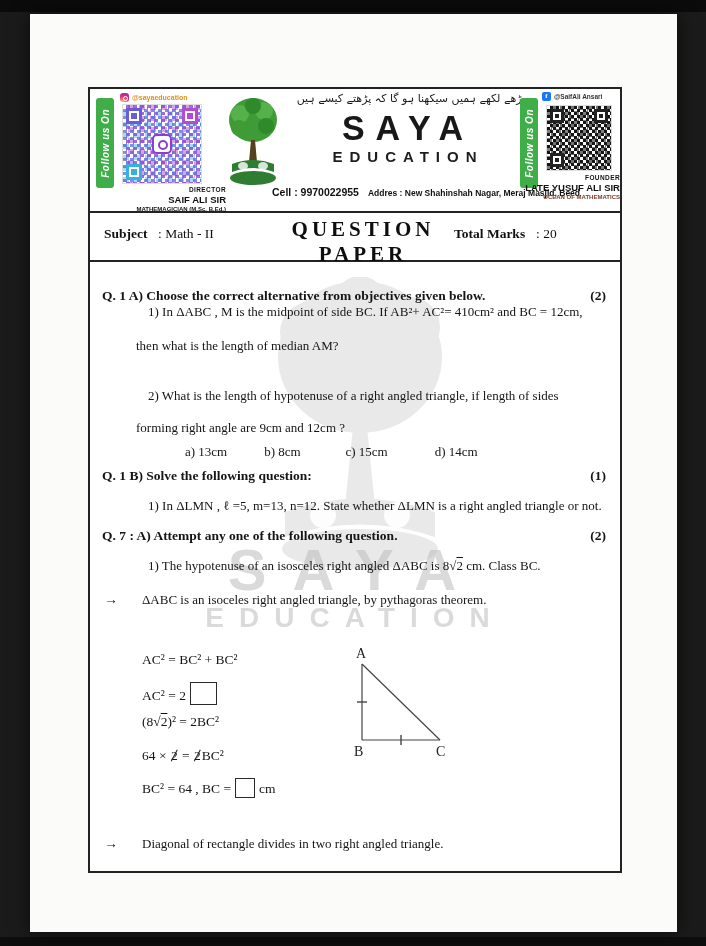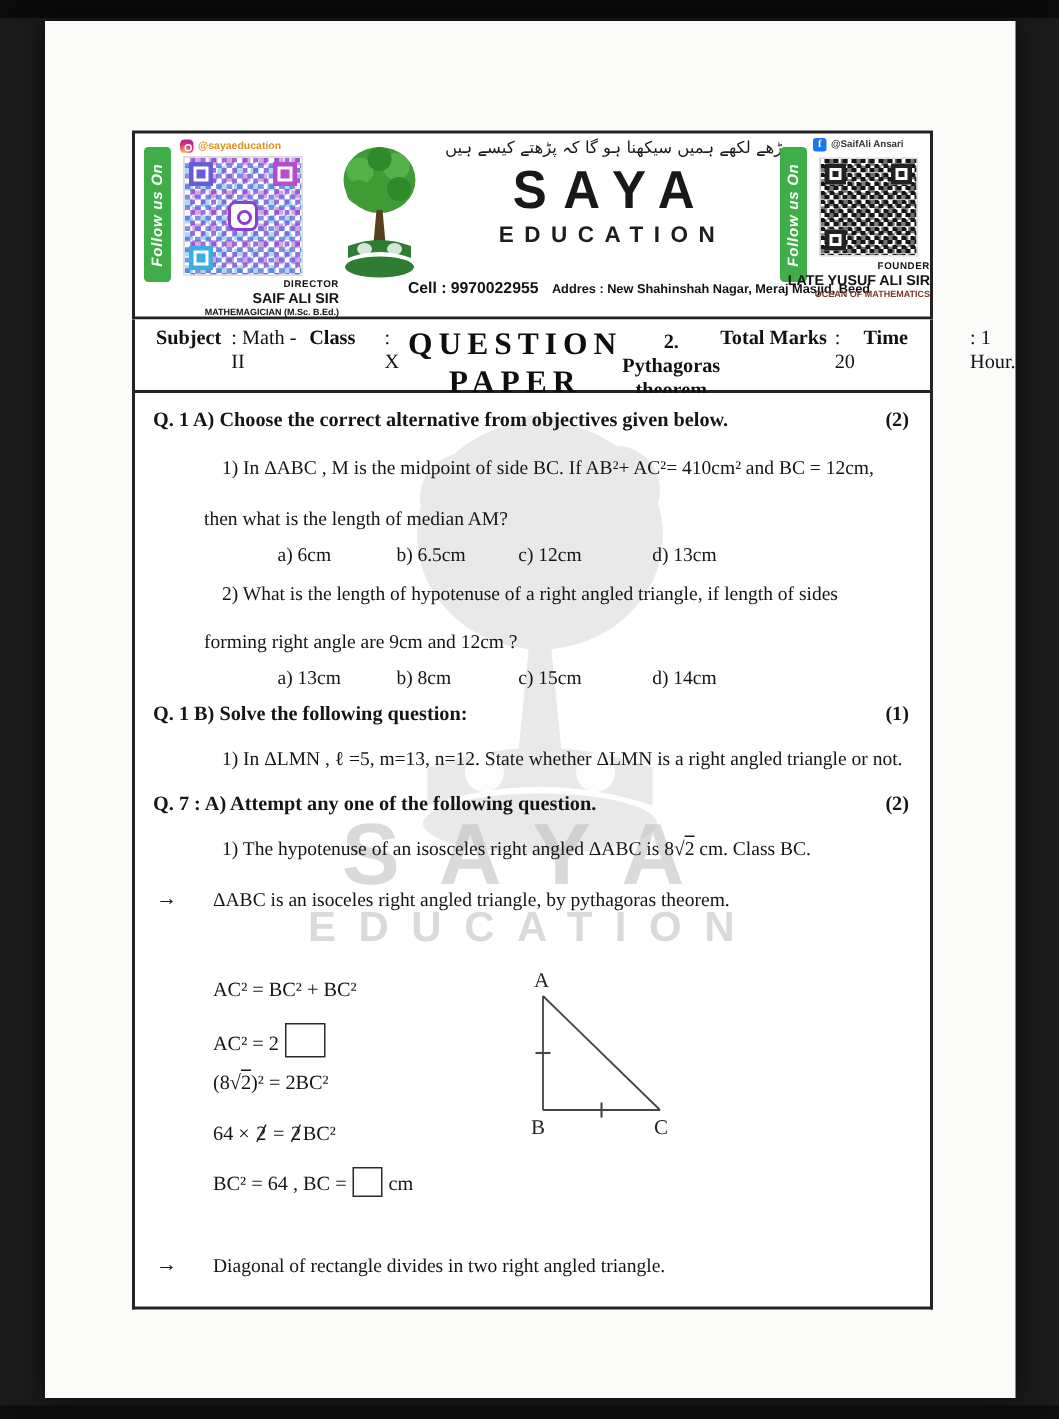--- a/index.html
+++ b/index.html
@@ -57,21 +57,21 @@
   .tree-logo { position:absolute; left:136px; top:7px; }
   .urdu-tagline { position:absolute; left:196px; top:3px; width:250px; text-align:center; font-size:11px; color:#1a1a1a; direction:rtl; font-family:"DejaVu Sans",sans-serif; }
   .brand-main { position:absolute; left:192px; top:19px; width:252px; text-align:center; font-family:"Liberation Sans",sans-serif; font-weight:900; font-size:34px; letter-spacing:11px; color:#181818; transform:scaleY(1.05); }
   .brand-sub { position:absolute; left:192px; top:59px; width:252px; text-align:center; font-family:"Liberation Sans",sans-serif; font-weight:700; font-size:15px; letter-spacing:7px; color:#1d1d1d; }
   .contact-row { position:absolute; left:140px; top:97px; width:392px; display:flex; gap:9px; justify-content:center; align-items:baseline; font-family:"Liberation Sans",sans-serif; font-weight:bold; color:#111; }
   .contact-cell { font-size:10.5px; }
   .contact-addr { font-size:8.5px; }
 
   
   .box-meta { position:absolute; left:58px; top:199px; width:534px; height:49px; border:2px solid #232323; border-top:none; background:#fff; display:grid; grid-template-columns:168px 1fr 152px; padding:4px 14px 2px 14px; }
-  .meta-col { display:flex; flex-direction:row; justify-content:space-around; }
+  .meta-col { display:flex; flex-direction:column; justify-content:space-around; }
   .meta-line { display:flex; align-items:baseline; font-size:13.5px; color:#111; }
   .meta-label { font-weight:bold; }
   .meta-line .lab-w { width:54px; }
   .meta-line .lab-r { width:82px; }
   .meta-center { text-align:center; }
   .paper-title { font-size:21px; font-weight:bold; letter-spacing:4px; color:#0e0e0e; }
   .paper-chapter { font-size:13.5px; font-weight:bold; color:#111; margin-top:3px; }
 
   
   .box-main { position:absolute; left:58px; top:248px; width:534px; height:611px; border:2px solid #232323; border-top:none; background:#fff; font-size:13px; color:#151515; }
@@ -215,32 +215,26 @@
           <path d="M88 150 L80 230 L110 230 L102 150 Z"></path>
           <path d="M20 235 Q95 208 170 235 L170 260 Q95 235 20 260 Z"></path>
           <ellipse cx="95" cy="272" rx="78" ry="20"></ellipse>
           <circle cx="58" cy="238" r="13" fill="#ffffff" opacity="0.9"></circle>
           <circle cx="132" cy="238" r="13" fill="#ffffff" opacity="0.9"></circle>
         </g>
       </svg>
       <div class="wm wm-brand">SAYA</div>
       <div class="wm wm-brand-sub">EDUCATION</div>
 
-      <div class="row qhead" style="top:10px">
+      <div class="row qhead" style="top:26px">
         <span>Q. 1 A) Choose the correct alternative from objectives given below.</span>
         <span>(2)</span>
       </div>
       <div class="row" style="top:42px; left:58px">1) In ΔABC , M is the midpoint of side BC. If AB²+ AC²= 410cm² and BC = 12cm,</div>
       <div class="row" style="top:76px; left:46px">then what is the length of median AM?</div>
-      <div class="row opts" style="top:100px">
-        <span class="o1">a) 6cm</span>
-        <span class="o2">b) 6.5cm</span>
-        <span class="o3">c) 12cm</span>
-        <span class="o4">d) 13cm</span>
-      </div>
       <div class="row" style="top:126px; left:58px">2) What is the length of hypotenuse of a right angled triangle, if length of sides</div>
       <div class="row" style="top:158px; left:46px">forming right angle are 9cm and 12cm ?</div>
       <div class="row opts" style="top:182px">
         <span class="o1">a) 13cm</span>
         <span class="o2">b) 8cm</span>
         <span class="o3">c) 15cm</span>
         <span class="o4">d) 14cm</span>
       </div>
 
       <div class="row qhead" style="top:206px">

